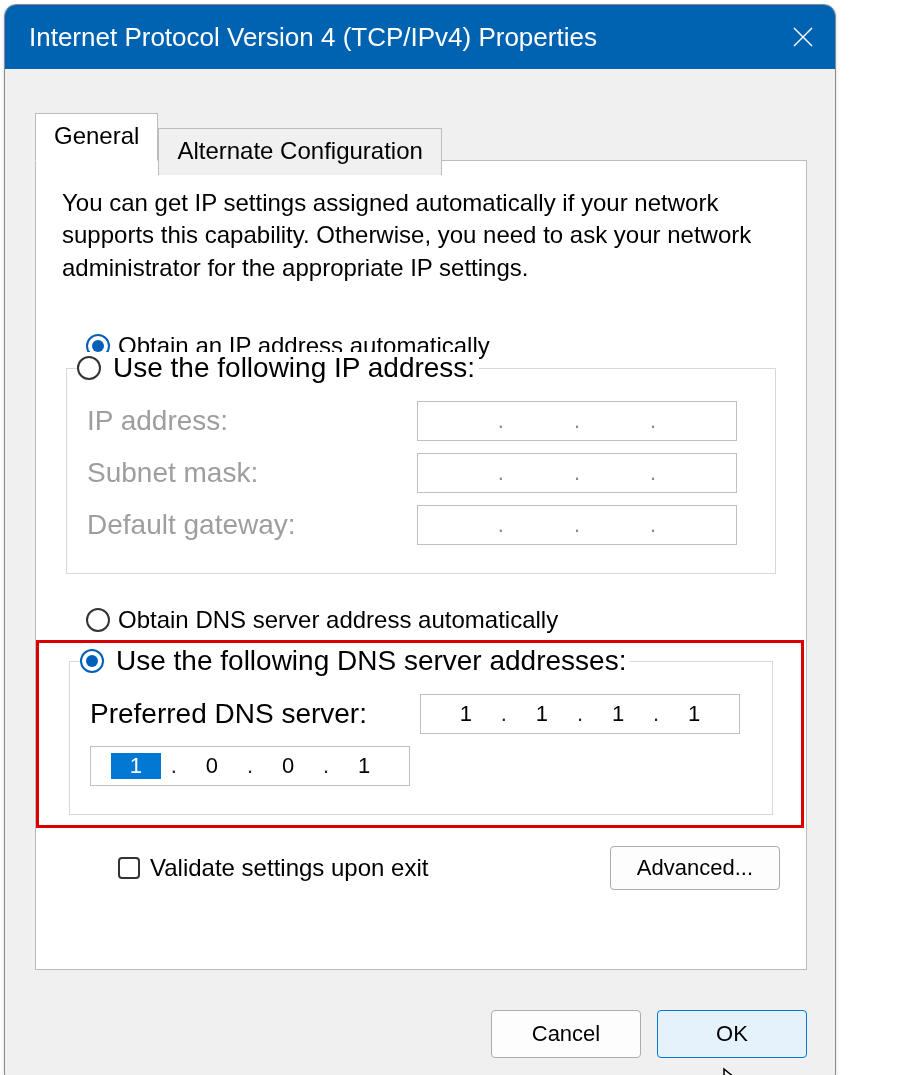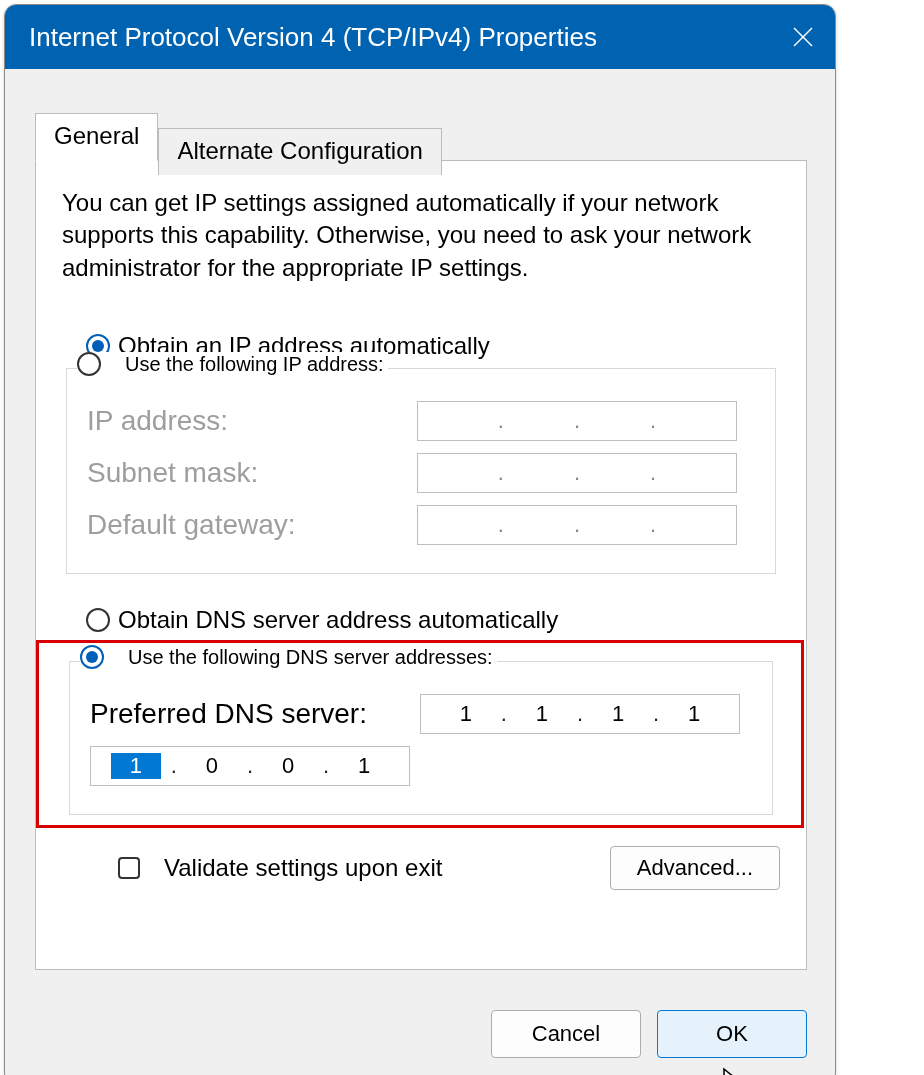--- a/index.html
+++ b/index.html
@@ -103,22 +103,22 @@
     position:relative;
   }
   .groupbox .legend{
     position:absolute;
     top:-17px;
     left:10px;
     background:#fff;
     padding:0 4px 0 0;
     display:flex;
     align-items:center;
-    gap:24px;
-    font-size:20px;
+    gap:12px;
+    font-size:28px;
   }
   .field-row{
     display:flex;
     align-items:center;
     margin:12px 0;
   }
   .field-row .lbl{
     flex:0 0 330px;
     font-size:28px;
   }
@@ -139,21 +139,21 @@
   
   .highlight{
     border:3px solid #d80000;
     padding-bottom:10px;
     margin-left:-26px;margin-right:-24px;
     padding-left:26px;padding-right:24px;
     margin-top:6px;
   }
   
   .check-row{
-    display:flex;align-items:center;gap:24px;
+    display:flex;align-items:center;gap:10px;
     font-size:24px;margin-top:26px;
   }
   .checkbox{
     width:22px;height:22px;border:2px solid #333;border-radius:4px;
     display:inline-block;flex-shrink:0;
   }
   .adv-row{display:flex;justify-content:flex-end;margin-top:-36px;}
   .btn{
     border:1px solid #adadad;background:#fdfdfd;
     font-size:22px;padding:8px 26px;border-radius:4px;

